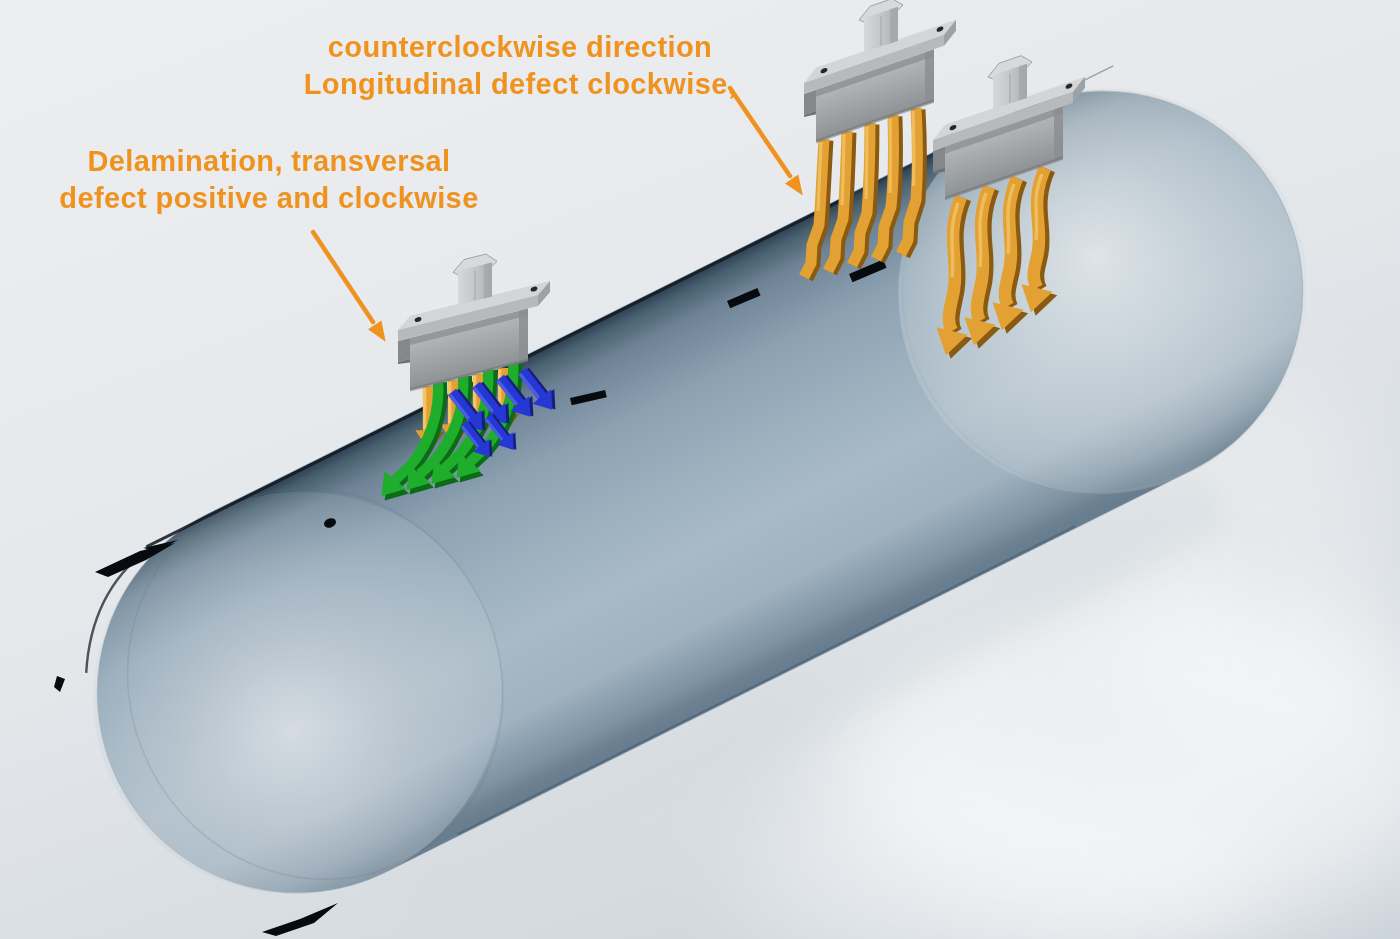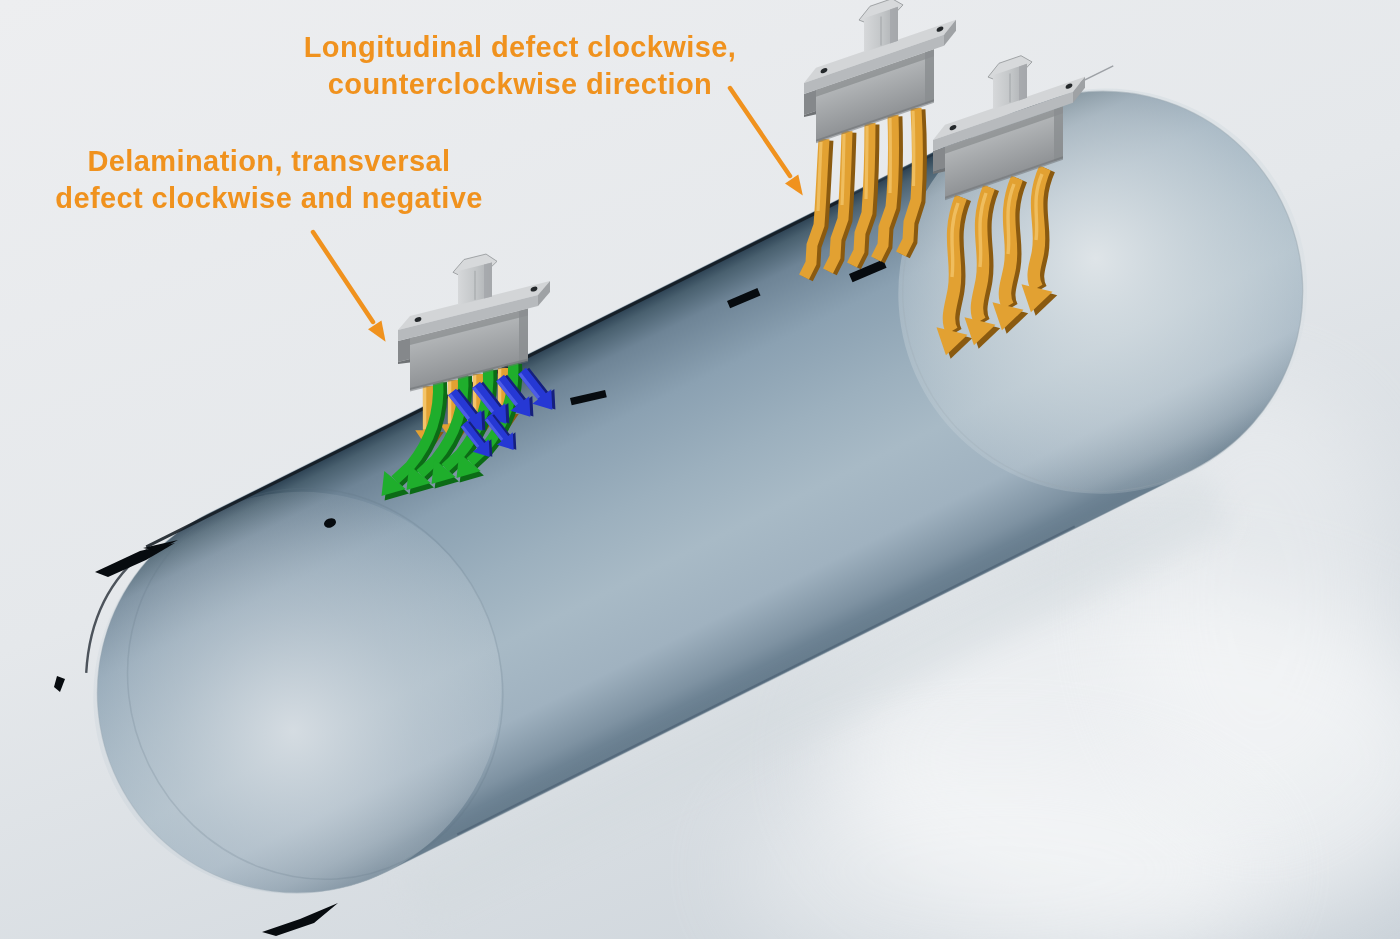--- a/index.html
+++ b/index.html
@@ -242,20 +242,20 @@
     <path class="leader" d="M730,88 L790,176"></path>
     <polygon class="leader-head" transform="translate(795,184) rotate(-34)" points="0,14 -8,-6 8,-6"></polygon>
   </g>
   <g>
     <path class="leader" d="M313,232 L373,322"></path>
     <polygon class="leader-head" transform="translate(378,330) rotate(-33)" points="0,14 -8,-6 8,-6"></polygon>
   </g>
 </svg>
 
 <div class="ann" style="left:285px;top:29px;width:470px">
+  <span>counterclockwise direction</span>
   <span>Longitudinal defect clockwise,</span>
-  <span>counterclockwise direction</span>
 </div>
 <div class="ann" style="left:54px;top:143px;width:430px">
   <span>Delamination, transversal</span>
-  <span>defect clockwise and negative</span>
+  <span>defect positive and clockwise</span>
 </div>
 </div>
 
 </body></html>

